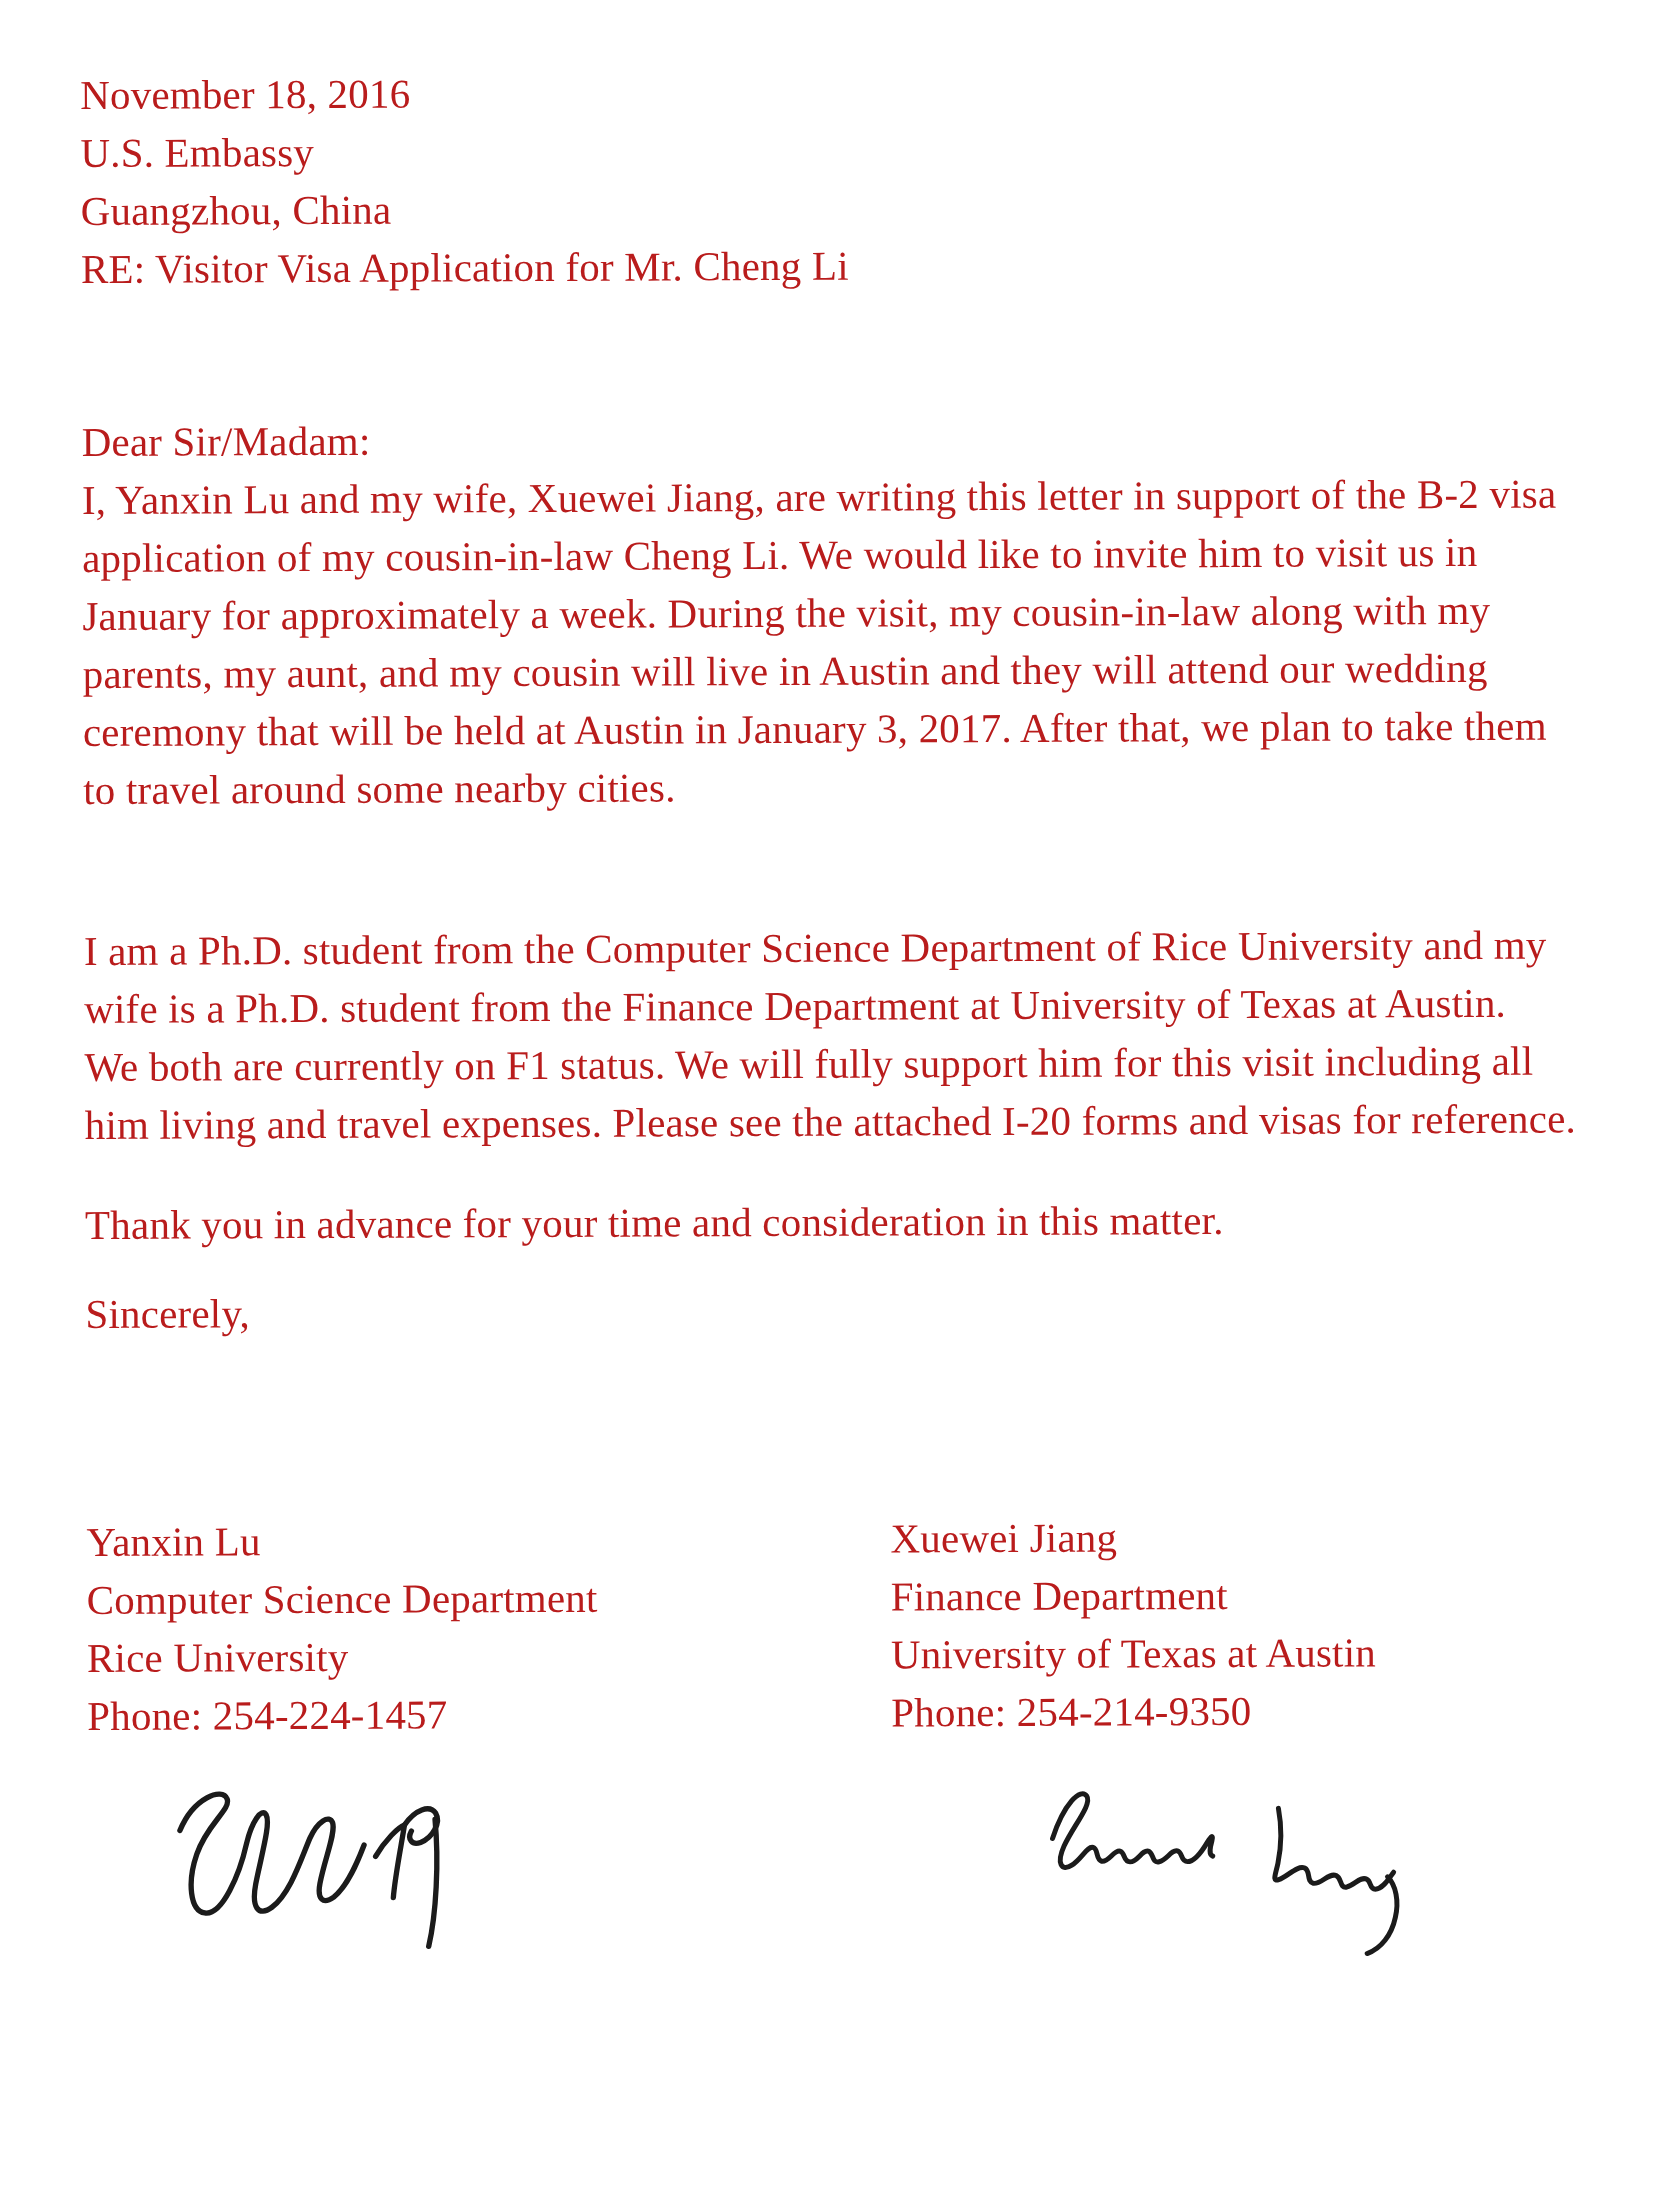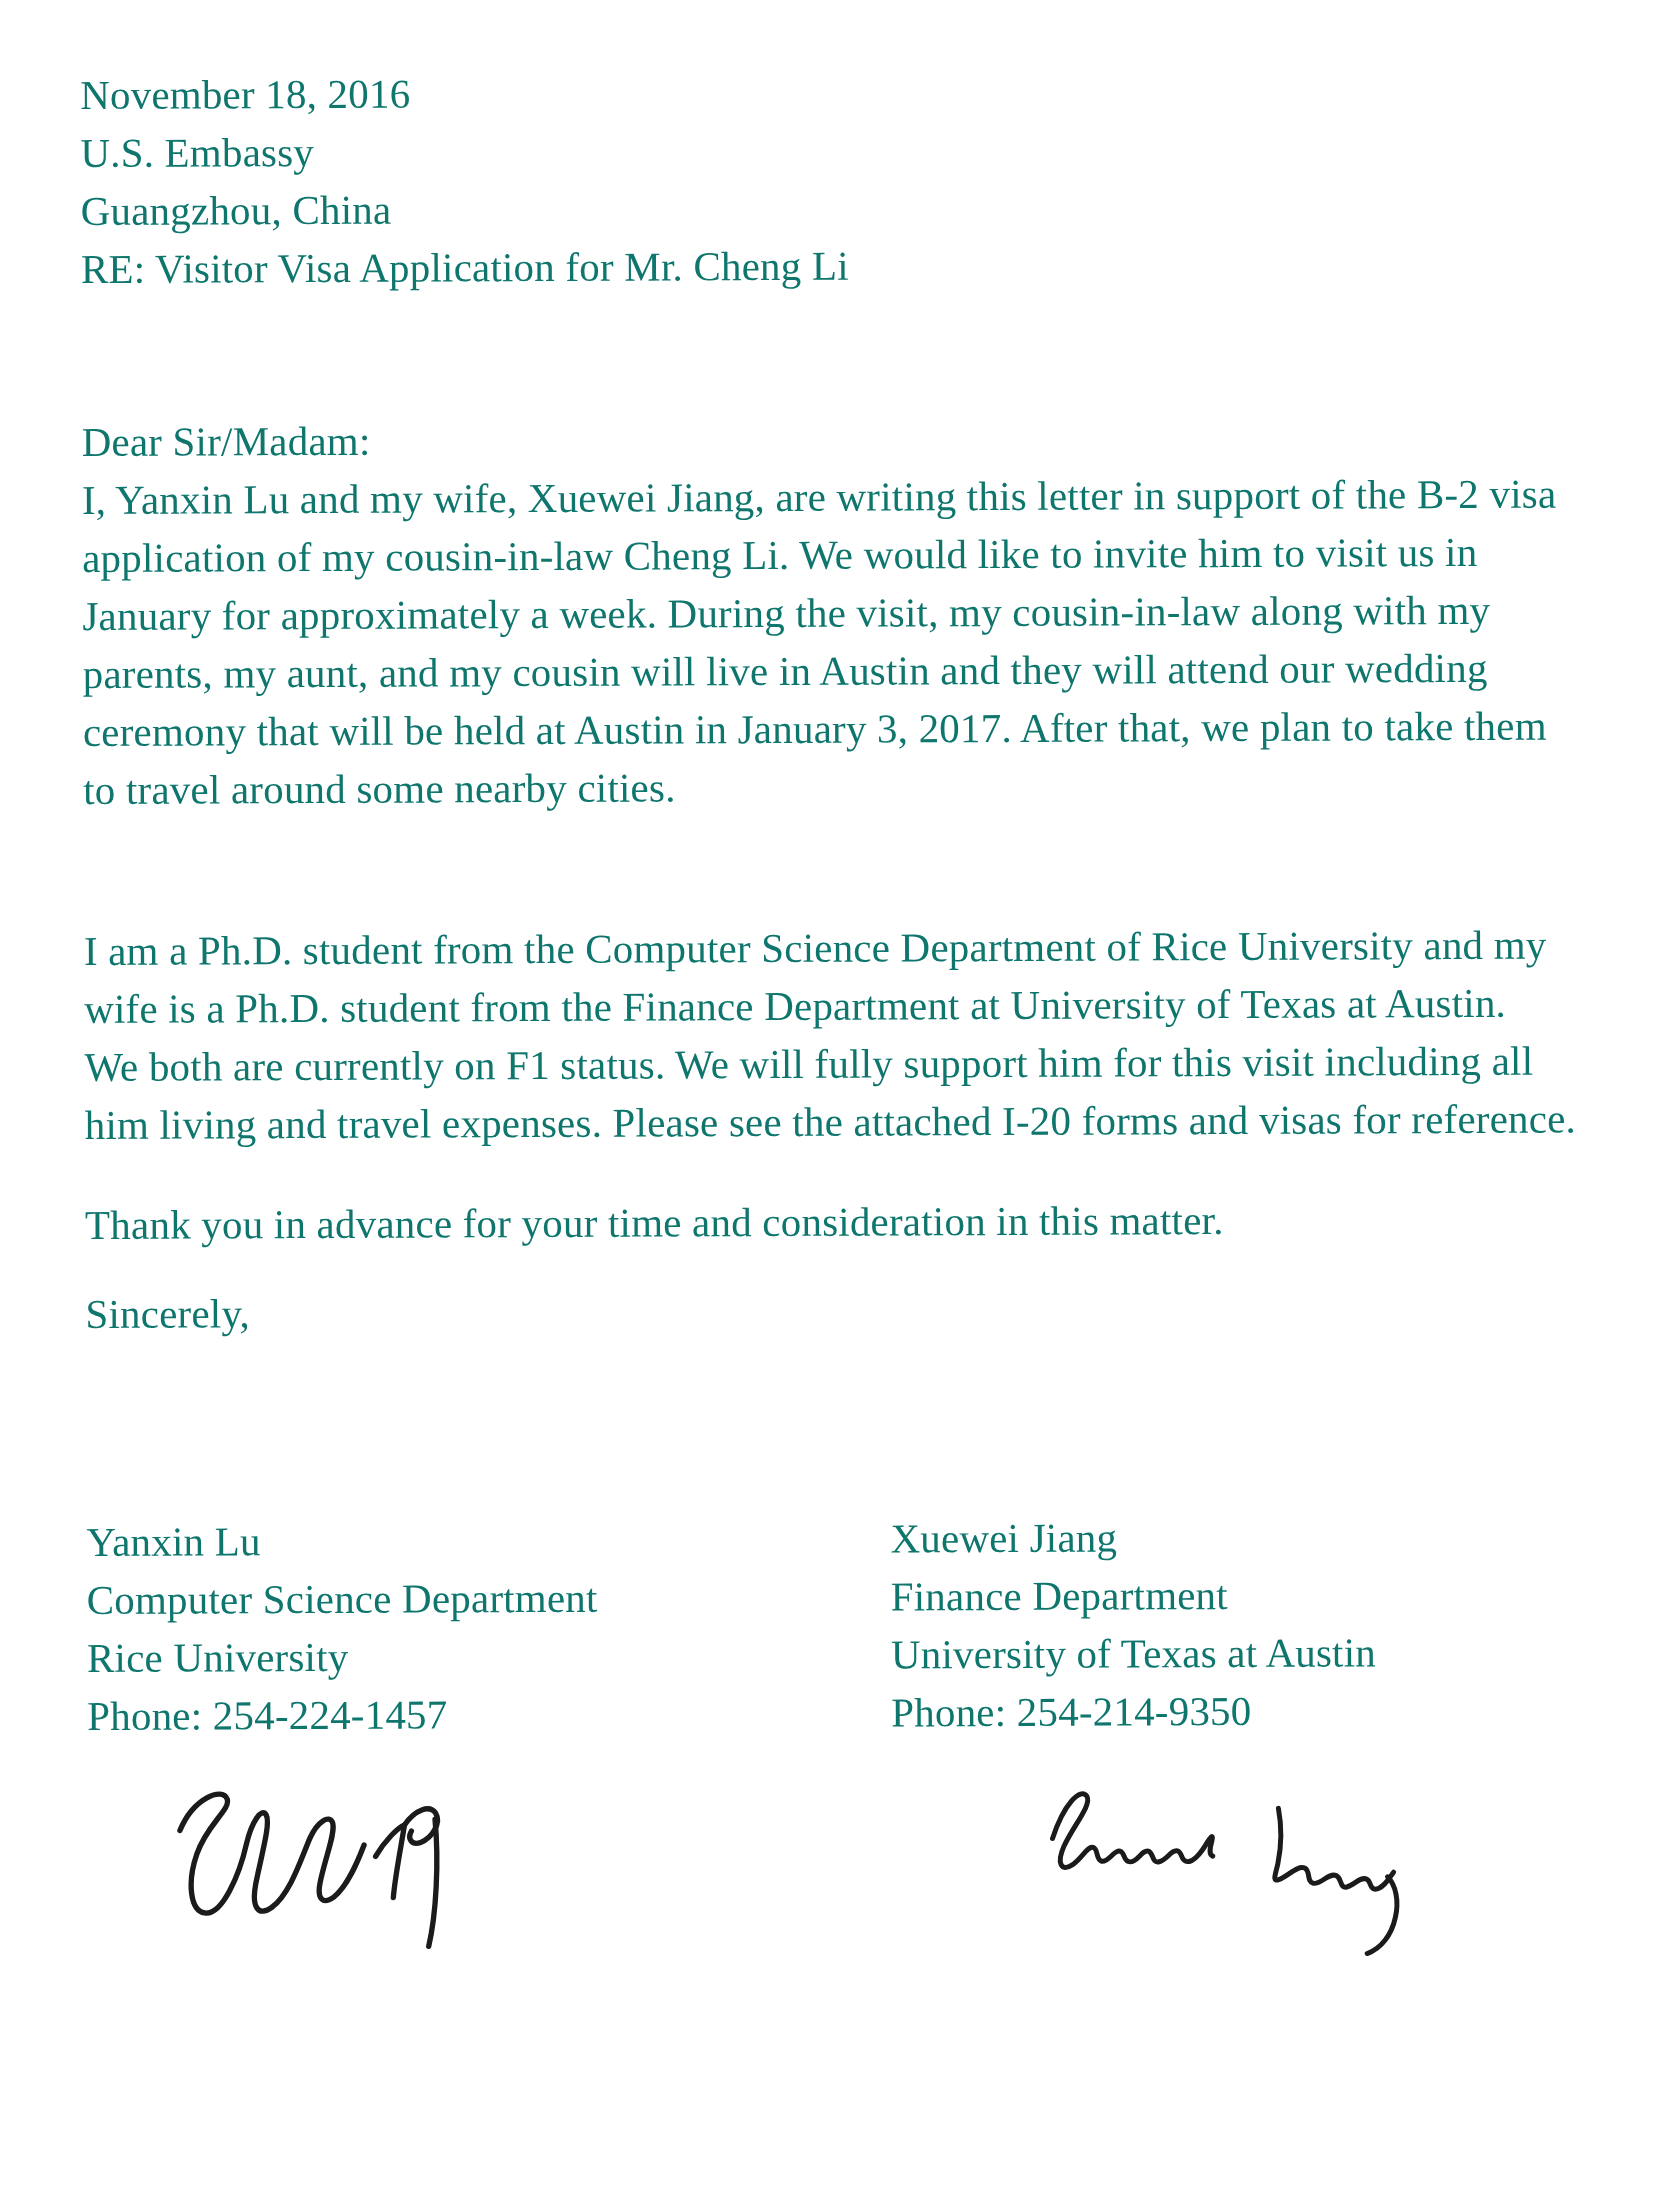--- a/index.html
+++ b/index.html
@@ -7,21 +7,21 @@
     padding: 0;
     background: #e8e8e8;
   }
   .page {
     position: relative;
     width: 1656px;
     height: 2205px;
     background: #ffffff;
     overflow: hidden;
     font-family: "Liberation Serif", "DejaVu Serif", serif;
-    color: #0f766e;
+    color: #b91c1c;
   }
   .letter {
     position: absolute;
     left: 80px;
     top: 66px;
     width: 1541px;
     transform: rotate(-0.25deg);
     transform-origin: top left;
   }
   .line {

